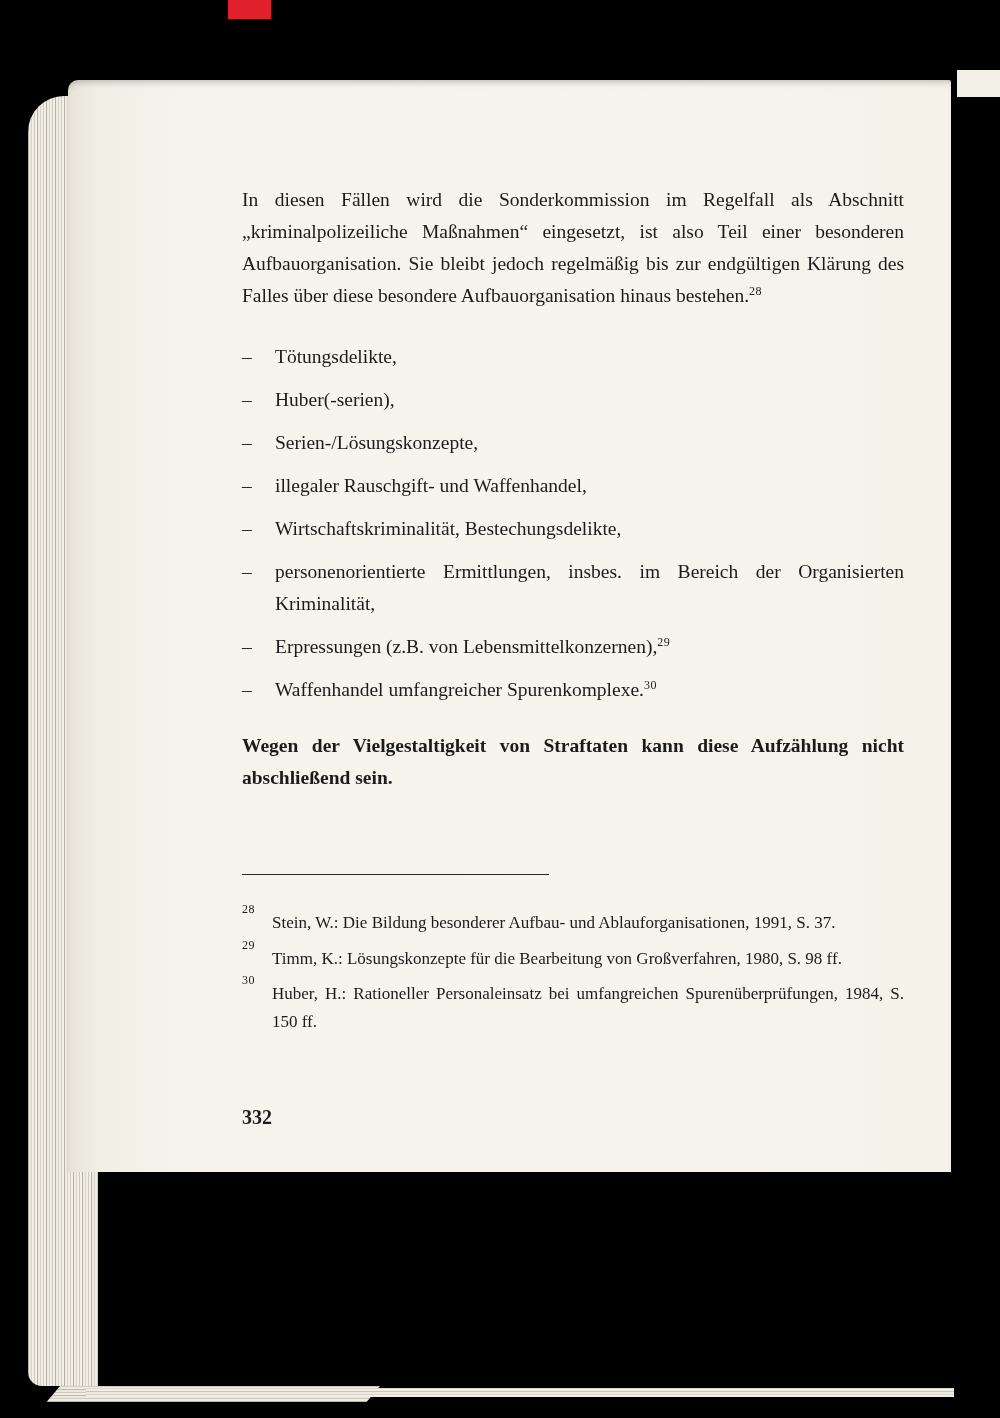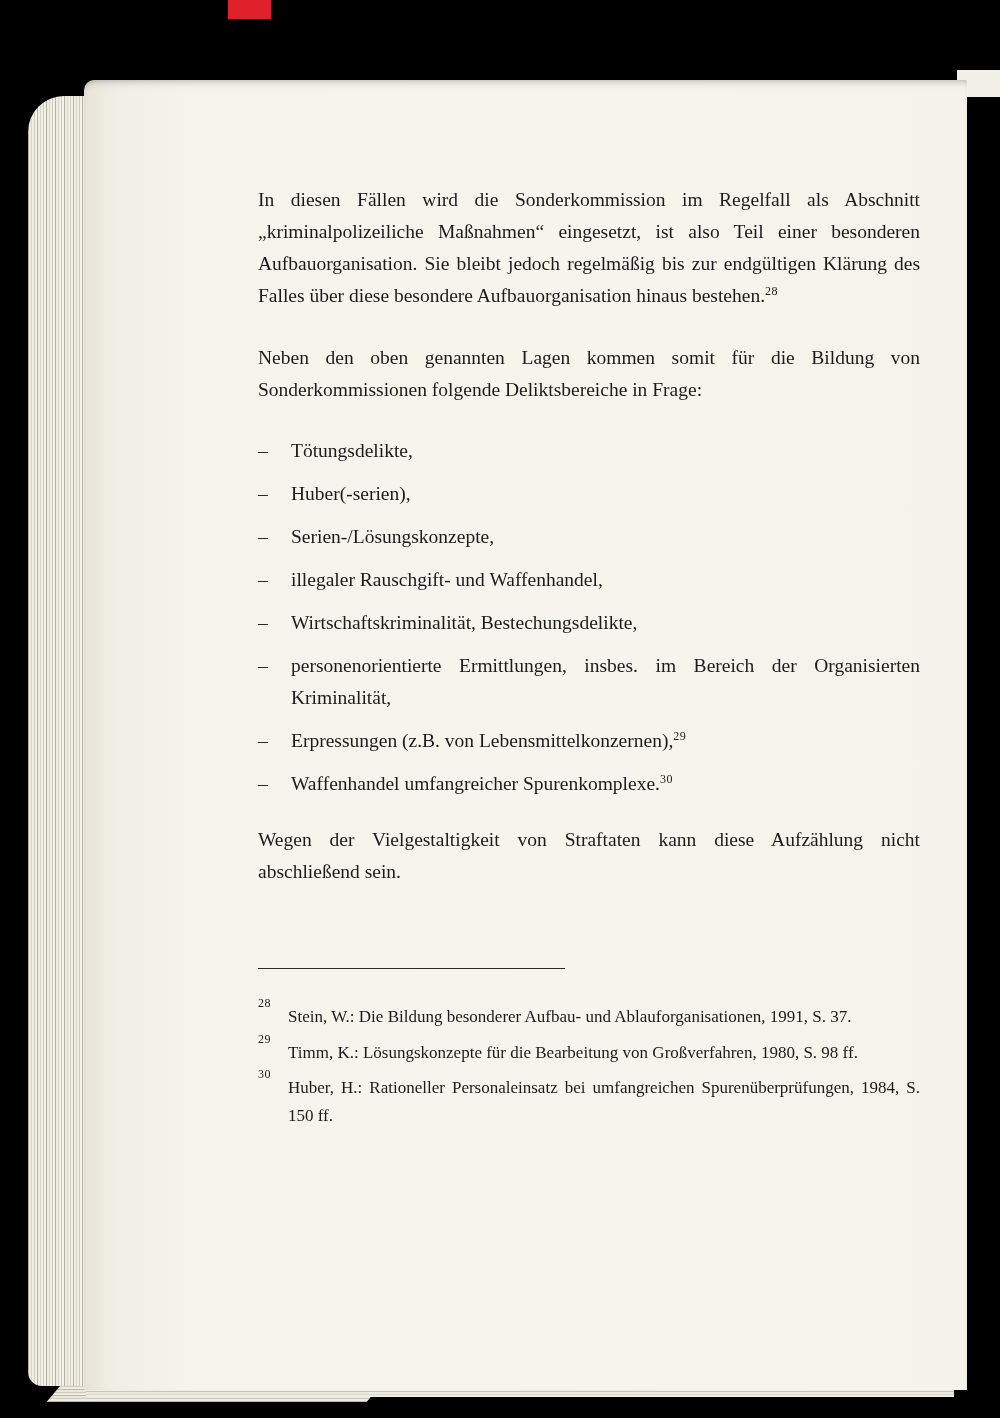--- a/index.html
+++ b/index.html
@@ -38,21 +38,21 @@
     transform-origin:left top;
   }
   .bottom-edge {
     position:absolute; left:86px; top:1388px; width:868px; height:9px;
     background:repeating-linear-gradient(180deg,
       #ddd8cc 0 1px, #f0ede4 1px 3px, #c9c4b7 3px 4px, #ece9df 4px 6px);
   }
 
   
   .page {
-    position:absolute; left:84px; top:80px; width:883px; height:1310px;
+    position:absolute; left:68px; top:80px; width:883px; height:1092px;
     background:linear-gradient(90deg, #e7e3d7 0, #f1eee6 30px, #f6f3ec 110px, #f7f4ee 60%, #f5f2ea 100%);
     border-radius:10px 2px 0 0;
     box-shadow:inset 0 6px 8px -6px rgba(0,0,0,0.35);
   }
 
   .content {
     position:absolute; left:174px; right:47px; top:104px; bottom:0;
     color:#1b1b1b;
     font-size:19.5px;
     line-height:32px;
@@ -64,21 +64,21 @@
   .heading { margin-top:58px; font-weight:bold; }
   .h-num { display:inline-block; width:92px; }
 
   .para-intro { margin-top:30px; text-align:justify; }
 
   .list { margin-top:29px; }
   .li { display:flex; margin-bottom:11px; }
   .dash { flex:0 0 33px; }
   .li-text { flex:1; text-align:justify; }
 
-  .para-close { margin-top:24px; text-align:justify; }
+  .para-close { margin-top:24px; text-align:justify;font-weight:bold; }
 
   .fn-rule {
     margin-top:80px;
     width:307px; height:0;
     border-top:1.5px solid #2a2a2a;
   }
 
   .footnotes { margin-top:34px; }
   .footnote {
     position:relative;
@@ -107,21 +107,20 @@
 <div class="stack-left"></div>
 <div class="stack-bottom"></div>
 <div class="bottom-edge"></div>
 
 <div class="page">
   <div class="content">
 
     <p class="para"><span>In diesen Fällen wird die Sonderkommission im Regelfall als Abschnitt „kriminalpolizeiliche Maßnahmen“ eingesetzt, ist also Teil einer besonderen Aufbauorganisation. Sie bleibt jedoch regelmäßig bis zur endgültigen Klärung des Falles über diese besondere Aufbauorganisation hinaus bestehen.</span><sup>28</sup></p>
 
 
-    <p class="para-intro">Neben den oben genannten Lagen kommen somit für die Bildung von Sonderkommissionen folgende Deliktsbereiche in Frage:</p>
 
     <div class="list">
 
       <div class="li">
         <span class="dash">–</span>
         <span class="li-text"><span>Tötungsdelikte,</span><sup></sup></span>
       </div>
 
       <div class="li">
         <span class="dash">–</span>
@@ -176,15 +175,16 @@
         <span class="fn-text">Timm, K.: Lösungskonzepte für die Bearbeitung von Großverfahren, 1980, S. 98 ff.</span>
       </div>
 
       <div class="footnote">
         <sup class="fn-num">30</sup>
         <span class="fn-text">Huber, H.: Rationeller Personaleinsatz bei umfangreichen Spurenüberprüfungen, 1984, S. 150 ff.</span>
       </div>
 
     </div>
 
+    <div class="page-number">332</div>
 
   </div>
 </div>
 
 </body></html>

